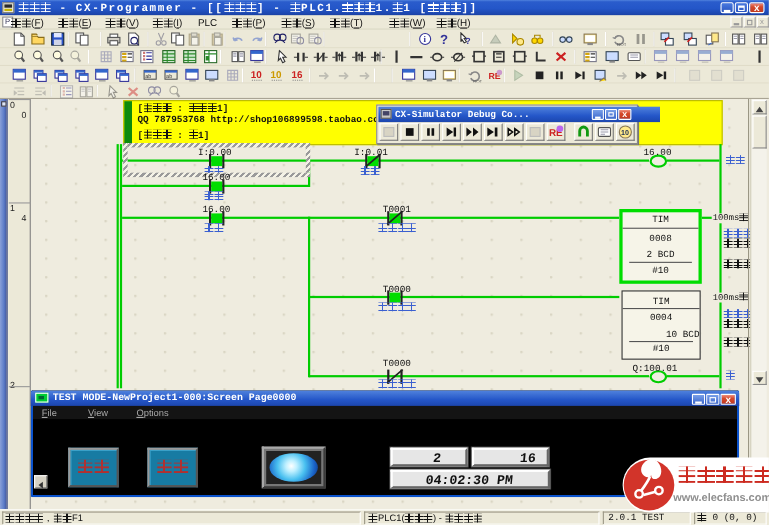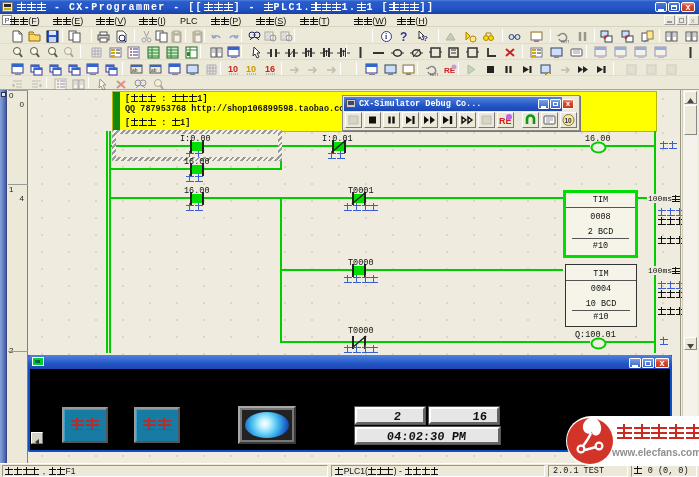--- a/index.html
+++ b/index.html
@@ -618,21 +618,21 @@
 <div class="ab" style="left:658px;top:235px;font-size:8.5px;color:#111;white-space:nowrap"><span><i class="cj"></i><i class="cj"></i><i class="cj"></i></span></div>
 <div class="ab" style="left:352px;top:264px;width:2px;height:13px;background:#222;"></div>
     <div class="ab" style="left:364px;top:264px;width:2px;height:13px;background:#222;"></div>
     <div class="ab" style="left:354px;top:266px;width:10px;height:9px;background:#00dd00;"></div>
 <div class="ab mono" style="left:348px;top:258px;font-size:8.5px;color:#111;white-space:nowrap">T0000</div>
 <div class="ab" style="left:344px;top:274px;font-size:8.5px;color:#3a5fd0;white-space:nowrap"><span><i class="cj"></i><i class="cj"></i><i class="cj"></i><i class="cj"></i></span></div>
 <div class="ab" style="left:565px;top:264px;width:72px;height:63px;border:1px solid #333;background:#f6f4e8;">
 <div class="ab mono" style="left:0;top:4px;width:70px;text-align:center;font-size:8.5px;color:#111">TIM</div>
 <div class="ab" style="left:0;top:15px;width:70px;height:1px;background:#555"></div>
 <div class="ab mono" style="left:0;top:19px;width:70px;text-align:center;font-size:8.5px;color:#111">0004</div>
-<div class="ab mono" style="left:0;top:34px;width:70px;text-align:center;font-size:8.5px;color:#111">10 BCD</div>
+<div class="ab mono" style="left:0;top:34px;width:70px;text-align:right;font-size:8.5px;color:#111">10 BCD</div>
 <div class="ab" style="left:6px;top:45px;width:58px;height:1px;background:#555"></div>
 <div class="ab mono" style="left:0;top:47px;width:70px;text-align:center;font-size:8.5px;color:#111">#10</div>
 </div>
 <div class="ab mono" style="left:647px;top:266px;font-size:8px;color:#111;background:#efecdf;padding:0 1px;">100ms<span><i class="cj"></i></span></div>
 <div class="ab" style="left:658px;top:280px;font-size:8.5px;color:#3a5fd0;white-space:nowrap"><span><i class="cj"></i><i class="cj"></i><i class="cj"></i></span></div>
 <div class="ab" style="left:658px;top:289px;font-size:8.5px;color:#111;white-space:nowrap"><span><i class="cj"></i><i class="cj"></i><i class="cj"></i></span></div>
 <div class="ab" style="left:658px;top:306px;font-size:8.5px;color:#111;white-space:nowrap"><span><i class="cj"></i><i class="cj"></i><i class="cj"></i></span></div>
 <div class="ab" style="left:352px;top:336px;width:2px;height:13px;background:#222;"></div>
     <div class="ab" style="left:364px;top:336px;width:2px;height:13px;background:#222;"></div>
     <div class="ab" style="left:350px;top:335px;width:18px;height:14px;"><svg width="18" height="14">
@@ -650,21 +650,21 @@
 <div class="ab" style="left:1px;top:1px;width:13px;height:13px;background:#ece9d8;border:1px solid #fff;border-right-color:#888;border-bottom-color:#888;"><svg width="11" height="11">
           <path d="M5.5 3L9 8H2z" fill="#444"></path>
         </svg></div>
 <div class="ab" style="left:1px;top:15px;width:13px;height:30px;background:#ece9d8;border:1px solid #fff;border-right-color:#888;border-bottom-color:#888;"></div>
 <div class="ab" style="left:1px;top:247px;width:13px;height:13px;background:#ece9d8;border:1px solid #fff;border-right-color:#888;border-bottom-color:#888;"><svg width="11" height="11">
           <path d="M5.5 8L9 3H2z" fill="#444"></path>
         </svg></div>
 </div>
 </div>
 <div class="ab" style="left:342px;top:95px;width:238px;height:36px;background:#ece9d8;border:1px solid #888;box-shadow:1px 1px 0 #777;">
-<div class="ab" style="left:1px;top:1px;width:218px;height:14px;background:linear-gradient(180deg,#5082dd,#2456c8 60%,#1c46ae);">
+<div class="ab" style="left:1px;top:1px;width:256px;height:14px;background:linear-gradient(180deg,#5082dd,#2456c8 60%,#1c46ae);">
 <div class="ab" style="left:2px;top:2px;width:10px;height:9px;background:#c8c8c8;border:1px solid #555;">
         <div class="ab" style="left:1px;top:1px;width:6px;height:4px;background:#446"></div>
       </div>
 <div class="ab mono" style="left:15px;top:2px;font-size:8.5px;font-weight:bold;color:#fff;white-space:nowrap">CX-Simulator Debug Co...</div>
 <div class="ab" style="left:194px;top:2px;width:11px;height:10px;background:linear-gradient(180deg,#7aa0e8,#3a66cc);border:1px solid #fff;border-radius:1px;">
         <div class="ab" style="left:2px;top:6px;width:5px;height:2px;background:#fff"></div>
       </div>
 <div class="ab" style="left:206px;top:2px;width:11px;height:10px;background:linear-gradient(180deg,#7aa0e8,#3a66cc);border:1px solid #fff;border-radius:1px;">
         <div class="ab" style="left:2px;top:2px;width:5px;height:4px;border:1px solid #fff"></div>
       </div>
@@ -710,27 +710,33 @@
     </svg></div>
 <div class="ab" style="left:560px;top:112px;width:17px;height:16px;background:#ece9d8;border:1px solid #fff;border-right-color:#777;border-bottom-color:#777;"><svg width="15" height="14">
       <circle cx="7.5" cy="7" r="5.5" fill="#ffe98a" stroke="#875"></circle>
       <text x="3.5" y="10" font-size="6.5" font-weight="bold" fill="#235" font-family="Liberation Sans">10</text>
     </svg></div>
 <div class="ab" style="left:28px;top:355px;width:644px;height:97px;background:#000;border:2px solid #0a52cc;border-top:none;border-radius:0 0 2px 2px;">
 <div class="ab" style="left:-2px;top:0;width:644px;height:14px;background:linear-gradient(180deg,#5082dd,#2456c8 60%,#1c46ae);border-radius:3px 3px 0 0;">
 <div class="ab" style="left:4px;top:2px;width:12px;height:9px;background:#0c3;border:1px solid #fff;">
         <div class="ab" style="left:2px;top:2px;width:5px;height:3px;background:#063"></div>
       </div>
+<div class="ab mono" style="left:20px;top:2px;font-size:9px;font-weight:bold;color:#fff;white-space:nowrap;">TEST MODE-NewProject1-000:Screen Page0000</div>
 <div class="ab" style="left:601px;top:3px;width:12px;height:10px;background:linear-gradient(180deg,#7aa0e8,#3a66cc);border:1px solid #fff;border-radius:1px;">
         <div class="ab" style="left:2px;top:6px;width:6px;height:2px;background:#fff"></div>
       </div>
 <div class="ab" style="left:614px;top:3px;width:12px;height:10px;background:linear-gradient(180deg,#7aa0e8,#3a66cc);border:1px solid #fff;border-radius:1px;">
         <div class="ab" style="left:2px;top:2px;width:6px;height:5px;border:1px solid #fff"></div>
       </div>
 <div class="ab" style="left:627px;top:3px;width:14px;height:10px;background:linear-gradient(180deg,#ef9080,#d6492c 40%,#c03a20);border:1px solid #fff;border-radius:1px;color:#fff;font-size:9px;font-weight:bold;text-align:center;line-height:8px;">x</div>
+</div>
+<div class="ab" style="left:0;top:14px;width:640px;height:12px;background:#141414;color:#a8a8a8;font-size:8.5px;">
+<span style="position:absolute;left:8px;top:1px;"><u>F</u>ile</span>
+<span style="position:absolute;left:50px;top:1px;"><u>V</u>iew</span>
+<span style="position:absolute;left:94px;top:1px;"><u>O</u>ptions</span>
 </div>
 
 <div class="ab" style="left:32px;top:52px;width:46px;height:36px;background:#177ba3;border:2px solid #9a9a9a;border-right-color:#555;border-bottom-color:#555;box-shadow:inset 1px 1px 0 #3aa0c8;color:#b03030;font-size:14px;text-align:center;line-height:31px;"><span><i class="cj"></i><i class="cj"></i></span></div>
 <div class="ab" style="left:104px;top:52px;width:46px;height:36px;background:#177ba3;border:2px solid #9a9a9a;border-right-color:#555;border-bottom-color:#555;box-shadow:inset 1px 1px 0 #3aa0c8;color:#b03030;font-size:14px;text-align:center;line-height:31px;"><span><i class="cj"></i><i class="cj"></i></span></div>
 <div class="ab" style="left:208px;top:51px;width:58px;height:38px;background:#777;border:2px solid #a8a8a8;border-right-color:#3a3a3a;border-bottom-color:#3a3a3a;">
 <div class="ab" style="left:2px;top:2px;width:50px;height:30px;background:#222;">
 <div class="ab" style="left:3px;top:2px;width:44px;height:26px;border-radius:50%;background:radial-gradient(circle at 45% 45%,#ffffff 0%,#bff0ff 18%,#49c0f0 45%,#1a63c8 75%,#0a2a70 100%);"></div>
 </div>
     </div>
 <div class="ab" style="left:325px;top:52px;width:70px;height:17px;background:#e6e6e6;border:2px solid #fff;border-right-color:#666;border-bottom-color:#666;box-shadow:0 0 0 1px #555;">

